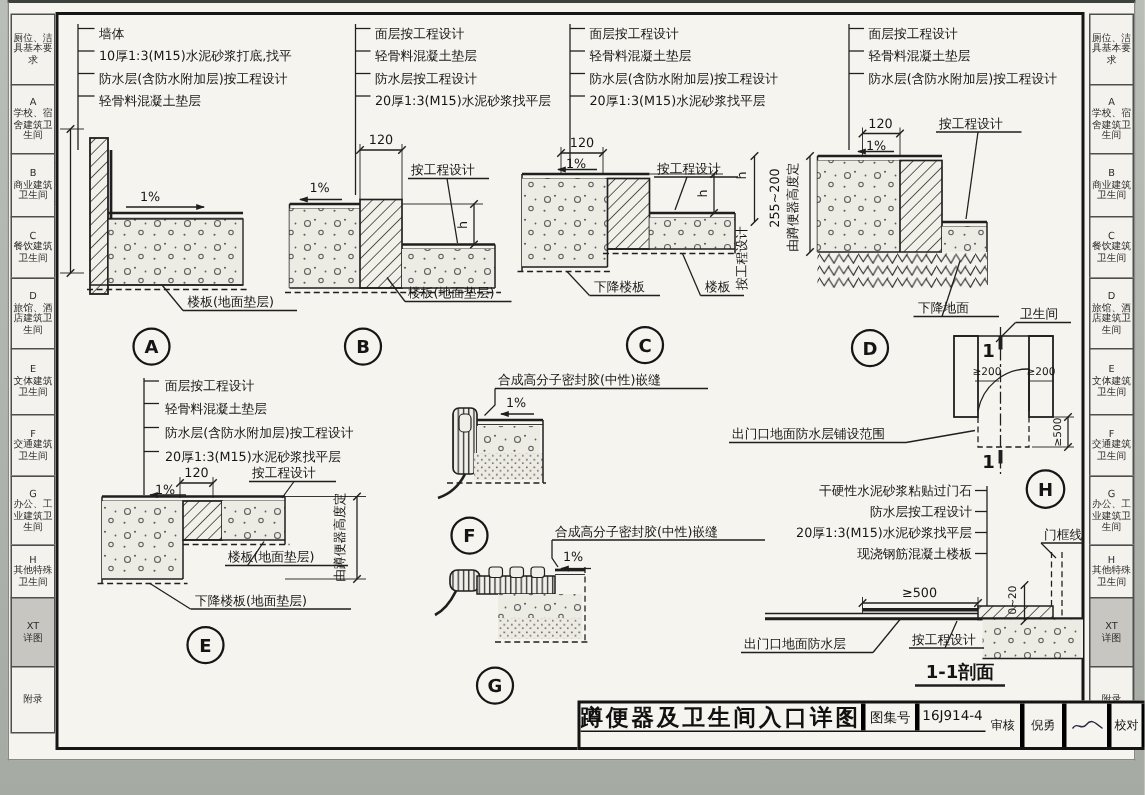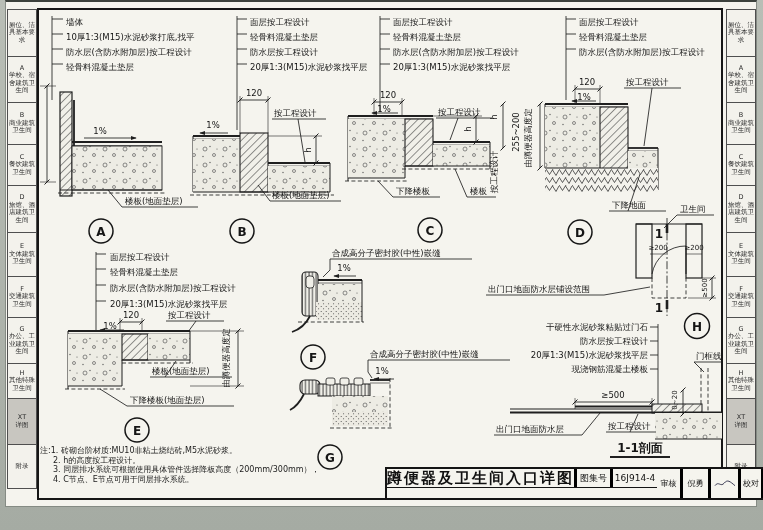--- a/index.html
+++ b/index.html
@@ -533,26 +533,20 @@
       </div>
     <div class="sbc act" style="height:47px">
         <span>XT</span>
         <span>详图</span>
       </div>
     <div class="sbc" style="height:45px">
         <span>附录</span>
       </div>
   </div>
 
-  <div class="notes">
-    <div><span>注:</span><span>1. 砖砌台阶材质:MU10非粘土烧结砖,M5水泥砂浆。</span></div>
-    <div class="nind">2. h的高度按工程设计。</div>
-    <div class="nind">3. 同层排水系统可根据使用具体管件选择降板高度（200mm/300mm），</div>
-    <div class="nind">4. C节点、E节点可用于同层排水系统。</div>
-  </div>
 
   <div class="tblock">
     <div class="tb-r1">
       <div class="tb-title">蹲便器及卫生间入口详图</div>
       <div class="tb-c" style="width:36px">图集号</div>
       <div class="tb-c" style="width:47px">16J914-4</div>
     </div>
     <div class="tb-r2">
       <div class="tb-c" style="width:23px;border-left:none">审核</div>
       <div class="tb-c" style="width:28px">倪勇</div>

